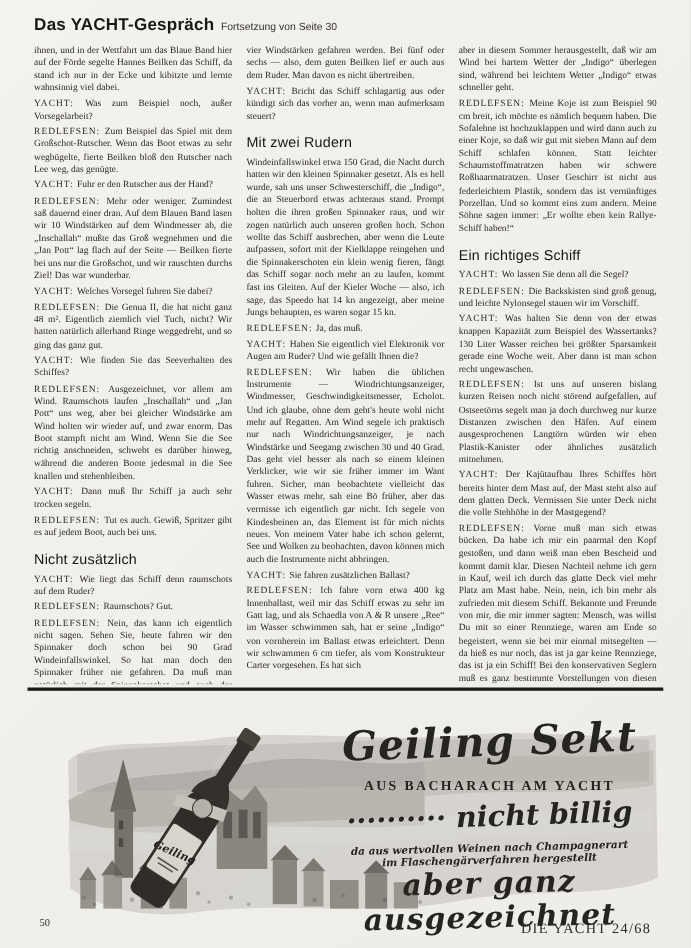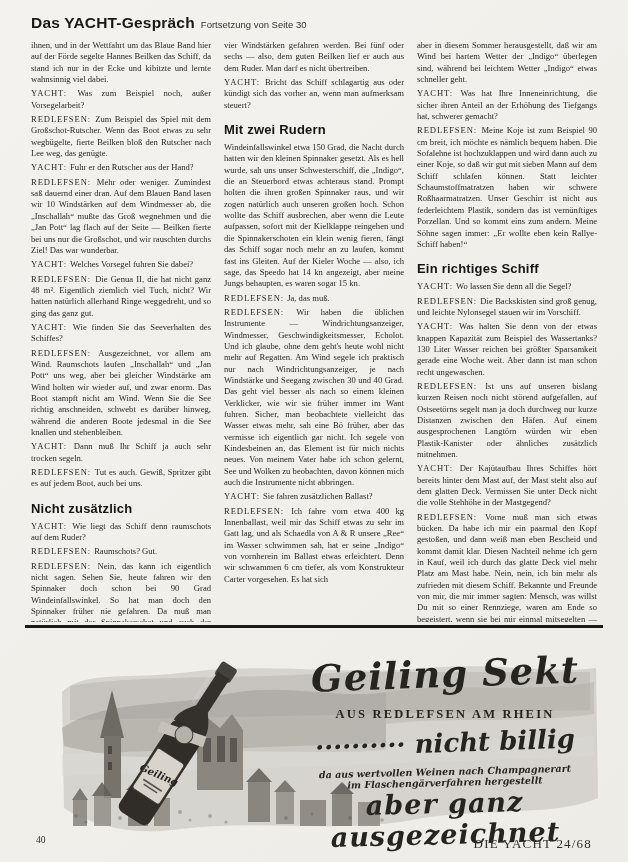--- a/index.html
+++ b/index.html
@@ -29,21 +29,21 @@
   }
   .column{flex:1 1 0;min-width:0;}
   .para{
     margin:0 0 3px 0;
     font-size:8.6px;line-height:11.35px;
     text-align:justify;text-justify:inter-word;
   }
   .speaker{letter-spacing:.9px;}
   .section-heading{
     font-family:"Liberation Sans",sans-serif;
-    font-weight:bold;font-size:13px;letter-spacing:.2px;color:#161514;
+    font-weight:normal;font-size:13px;letter-spacing:.2px;color:#161514;
     margin:11px 0 5px 0;
   }
   
   .rule{position:absolute;left:25px;top:625px;width:578px;height:3px;background:#1b1a18;}
   
   .ad{position:absolute;left:50px;top:650px;width:556px;height:198px;}
   .ad svg{position:absolute;left:0;top:0;}
   .ad-text{position:absolute;left:238px;top:0;width:314px;text-align:center;color:#26241f;}
   .ad-line{position:absolute;left:0;width:100%;font-family:"DejaVu Serif",serif;}
   .ad-brand{top:2px;font-size:37px;font-style:italic;font-weight:bold;transform:rotate(-2deg);letter-spacing:1px;}
@@ -77,32 +77,32 @@
         <p class="para"><span class="speaker">YACHT: </span>Wie finden Sie das Seeverhalten des Schiffes?</p>
         <p class="para"><span class="speaker">REDLEFSEN: </span>Ausgezeichnet, vor allem am Wind. Raumschots laufen „Inschallah“ und „Jan Pott“ uns weg, aber bei gleicher Windstärke am Wind holten wir wieder auf, und zwar enorm. Das Boot stampft nicht am Wind. Wenn Sie die See richtig anschneiden, schwebt es darüber hinweg, während die anderen Boote jedesmal in die See knallen und stehenbleiben.</p>
         <p class="para"><span class="speaker">YACHT: </span>Dann muß Ihr Schiff ja auch sehr trocken segeln.</p>
         <p class="para"><span class="speaker">REDLEFSEN: </span>Tut es auch. Gewiß, Spritzer gibt es auf jedem Boot, auch bei uns.</p>
         <h2 class="section-heading">Nicht zusätzlich</h2>
         <p class="para"><span class="speaker">YACHT: </span>Wie liegt das Schiff denn raumschots auf dem Ruder?</p>
         <p class="para"><span class="speaker">REDLEFSEN: </span>Raumschots? Gut.</p>
         <p class="para"><span class="speaker">REDLEFSEN: </span>Nein, das kann ich eigentlich nicht sagen. Sehen Sie, heute fahren wir den Spinnaker doch schon bei 90 Grad Windeinfallswinkel. So hat man doch den Spinnaker früher nie gefahren. Da muß man natürlich mit der Spinnakerschot und auch der Trimmklappe etwas spielen. Und ich will Ihnen was sagen: Das macht wahnsinnig viel Spaß, ist doch viel interessanter! Allerdings kann der Spinnaker auf so spitzen Kursen nur bis höchstens</p>
       </div>
     <div class="column">
-        <p class="para">vier Windstärken gefahren werden. Bei fünf oder sechs — also, dem guten Beilken lief er auch aus dem Ruder. Man darf es nicht übertreiben.</p>
+        <p class="para">vier Windstärken gefahren werden. Bei fünf oder sechs — also, dem guten Beilken lief er auch aus dem Ruder. Man davon es nicht übertreiben.</p>
         <p class="para"><span class="speaker">YACHT: </span>Bricht das Schiff schlagartig aus oder kündigt sich das vorher an, wenn man aufmerksam steuert?</p>
         <h2 class="section-heading">Mit zwei Rudern</h2>
         <p class="para">Windeinfallswinkel etwa 150 Grad, die Nacht durch hatten wir den kleinen Spinnaker gesetzt. Als es hell wurde, sah uns unser Schwesterschiff, die „Indigo“, die an Steuerbord etwas achteraus stand. Prompt holten die ihren großen Spinnaker raus, und wir zogen natürlich auch unseren großen hoch. Schon wollte das Schiff ausbrechen, aber wenn die Leute aufpassen, sofort mit der Kielklappe reingehen und die Spinnakerschoten ein klein wenig fieren, fängt das Schiff sogar noch mehr an zu laufen, kommt fast ins Gleiten. Auf der Kieler Woche — also, ich sage, das Speedo hat 14 kn angezeigt, aber meine Jungs behaupten, es waren sogar 15 kn.</p>
         <p class="para"><span class="speaker">REDLEFSEN: </span>Ja, das muß.</p>
+        <p class="para"><span class="speaker">YACHT: </span>Haben Sie eigentlich viel Elektronik vor Augen am Ruder? Und wie gefällt Ihnen die?</p>
         <p class="para"><span class="speaker">REDLEFSEN: </span>Wir haben die üblichen Instrumente — Windrichtungsanzeiger, Windmesser, Geschwindigkeitsmesser, Echolot. Und ich glaube, ohne dem geht's heute wohl nicht mehr auf Regatten. Am Wind segele ich praktisch nur nach Windrichtungsanzeiger, je nach Windstärke und Seegang zwischen 30 und 40 Grad. Das geht viel besser als nach so einem kleinen Verklicker, wie wir sie früher immer im Want fuhren. Sicher, man beobachtete vielleicht das Wasser etwas mehr, sah eine Bö früher, aber das vermisse ich eigentlich gar nicht. Ich segele von Kindesbeinen an, das Element ist für mich nichts neues. Von meinem Vater habe ich schon gelernt, See und Wolken zu beobachten, davon können mich auch die Instrumente nicht abbringen.</p>
         <p class="para"><span class="speaker">YACHT: </span>Sie fahren zusätzlichen Ballast?</p>
         <p class="para"><span class="speaker">REDLEFSEN: </span>Ich fahre vorn etwa 400 kg Innenballast, weil mir das Schiff etwas zu sehr im Gatt lag, und als Schaedla von A &amp; R unsere „Ree“ im Wasser schwimmen sah, hat er seine „Indigo“ von vornherein im Ballast etwas erleichtert. Denn wir schwammen 6 cm tiefer, als vom Konstrukteur Carter vorgesehen. Es hat sich</p>
       </div>
     <div class="column">
         <p class="para">aber in diesem Sommer herausgestellt, daß wir am Wind bei hartem Wetter der „Indigo“ überlegen sind, während bei leichtem Wetter „Indigo“ etwas schneller geht.</p>
-        <p class="para"><span class="speaker">YACHT: </span>Was hat Ihre Inneneinrichtung, die sicher ihren Anteil an der Erhöhung des Tiefgangs hat, schwerer gemacht?</p>
         <p class="para"><span class="speaker">REDLEFSEN: </span>Meine Koje ist zum Beispiel 90 cm breit, ich möchte es nämlich bequem haben. Die Sofalehne ist hochzuklappen und wird dann auch zu einer Koje, so daß wir gut mit sieben Mann auf dem Schiff schlafen können. Statt leichter Schaumstoffmatratzen haben wir schwere Roßhaarmatratzen. Unser Geschirr ist nicht aus federleichtem Plastik, sondern das ist vernünftiges Porzellan. Und so kommt eins zum andern. Meine Söhne sagen immer: „Er wollte eben kein Rallye-Schiff haben!“</p>
         <h2 class="section-heading">Ein richtiges Schiff</h2>
         <p class="para"><span class="speaker">YACHT: </span>Wo lassen Sie denn all die Segel?</p>
         <p class="para"><span class="speaker">REDLEFSEN: </span>Die Backskisten sind groß genug, und leichte Nylonsegel stauen wir im Vorschiff.</p>
         <p class="para"><span class="speaker">YACHT: </span>Was halten Sie denn von der etwas knappen Kapazität zum Beispiel des Wassertanks? 130 Liter Wasser reichen bei größter Sparsamkeit gerade eine Woche weit. Aber dann ist man schon recht ungewaschen.</p>
         <p class="para"><span class="speaker">REDLEFSEN: </span>Ist uns auf unseren bislang kurzen Reisen noch nicht störend aufgefallen, auf Ostseetörns segelt man ja doch durchweg nur kurze Distanzen zwischen den Häfen. Auf einem ausgesprochenen Langtörn würden wir eben Plastik-Kanister oder ähnliches zusätzlich mitnehmen.</p>
         <p class="para"><span class="speaker">YACHT: </span>Der Kajütaufbau Ihres Schiffes hört bereits hinter dem Mast auf, der Mast steht also auf dem glatten Deck. Vermissen Sie unter Deck nicht die volle Stehhöhe in der Mastgegend?</p>
         <p class="para"><span class="speaker">REDLEFSEN: </span>Vorne muß man sich etwas bücken. Da habe ich mir ein paarmal den Kopf gestoßen, und dann weiß man eben Bescheid und kommt damit klar. Diesen Nachteil nehme ich gern in Kauf, weil ich durch das glatte Deck viel mehr Platz am Mast habe. Nein, nein, ich bin mehr als zufrieden mit diesem Schiff. Bekannte und Freunde von mir, die mir immer sagten: Mensch, was willst Du mit so einer Rennziege, waren am Ende so begeistert, wenn sie bei mir einmal mitsegelten — da hieß es nur noch, das ist ja gar keine Rennziege, das ist ja ein Schiff! Bei den konservativen Seglern muß es ganz bestimmte Vorstellungen von diesen modernen Booten geben, die sie dazu bringen, sie abzulehnen.</p>
       </div>
   </div>
@@ -176,24 +176,24 @@
         </g>
         <rect x="-16" y="12" width="32" height="48" rx="3" fill="#d8d4cc"></rect>
         <rect x="-16" y="12" width="32" height="48" rx="3" fill="none" stroke="#3a3733" stroke-width="1"></rect>
         <text x="0" y="38" transform="rotate(-10 0 36)" text-anchor="middle" font-family="DejaVu Serif, serif" font-style="italic" font-weight="bold" font-size="10" fill="#1f1e1c">Geiling</text>
         <rect x="-11" y="46" width="22" height="1.6" fill="#55524d"></rect>
         <rect x="-8" y="50" width="16" height="1.4" fill="#55524d"></rect>
       </g>
     </svg>
     <div class="ad-text">
       <div class="ad-line ad-brand">Geiling Sekt</div>
-      <div class="ad-line ad-origin">AUS REDLEFSEN AM RHEIN</div>
+      <div class="ad-line ad-origin">AUS BACHARACH AM YACHT</div>
       <div class="ad-line ad-claim">·········· nicht billig</div>
       <div class="ad-line ad-detail1">da aus wertvollen Weinen nach Champagnerart</div>
       <div class="ad-line ad-detail2">im Flaschengärverfahren hergestellt</div>
       <div class="ad-line ad-tagline">aber ganz ausgezeichnet</div>
     </div>
   </div>
 
-  <div class="page-number">40</div>
+  <div class="page-number">50</div>
   <div class="magazine-credit">DIE YACHT 24/68</div>
 
 </div>
 
 </body></html>

